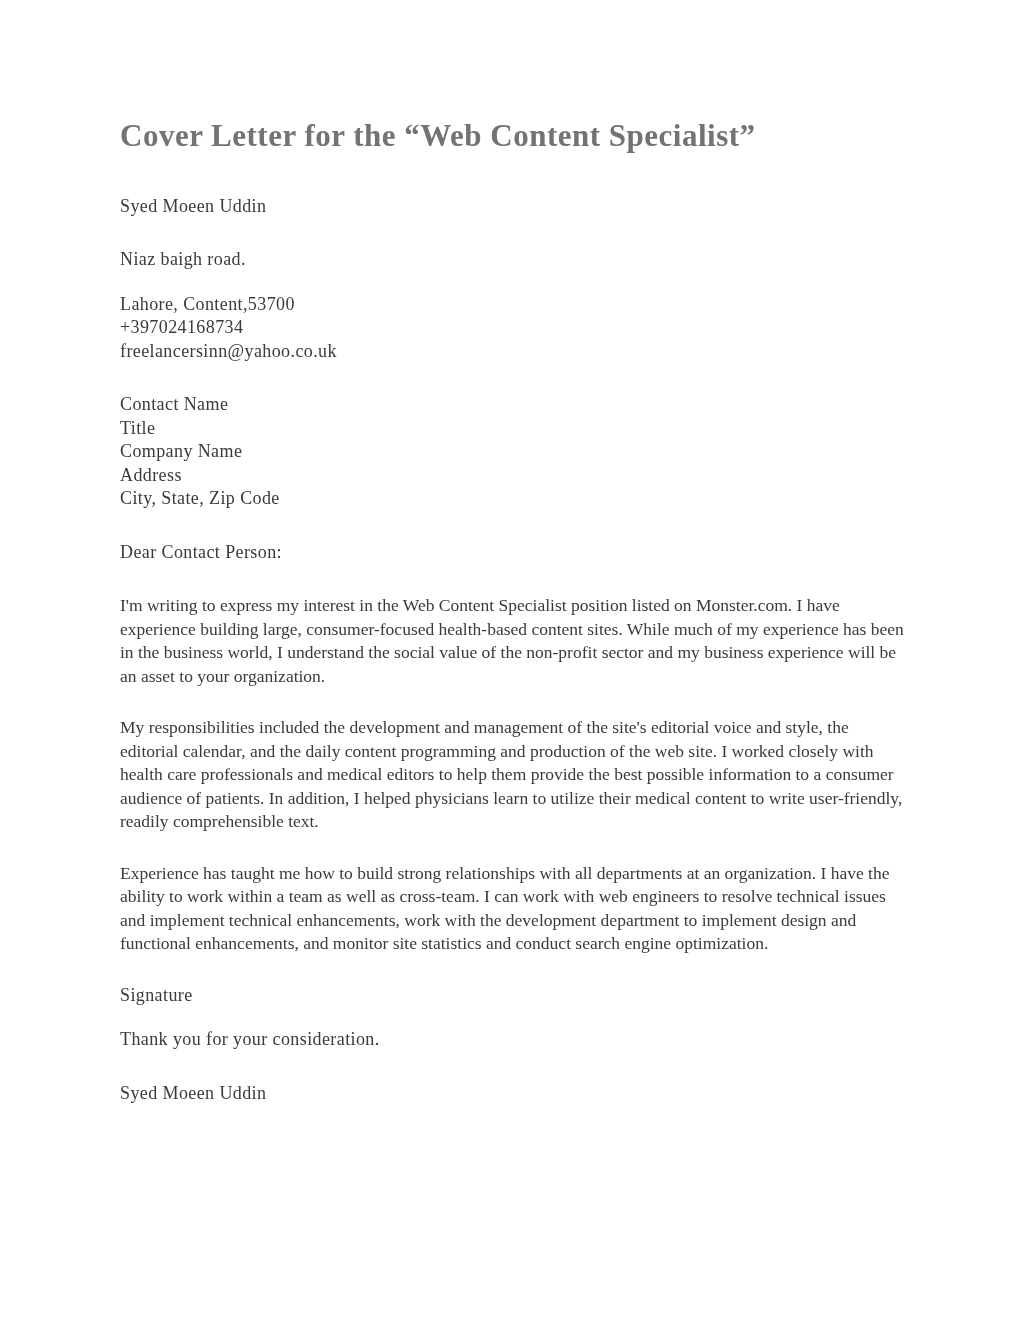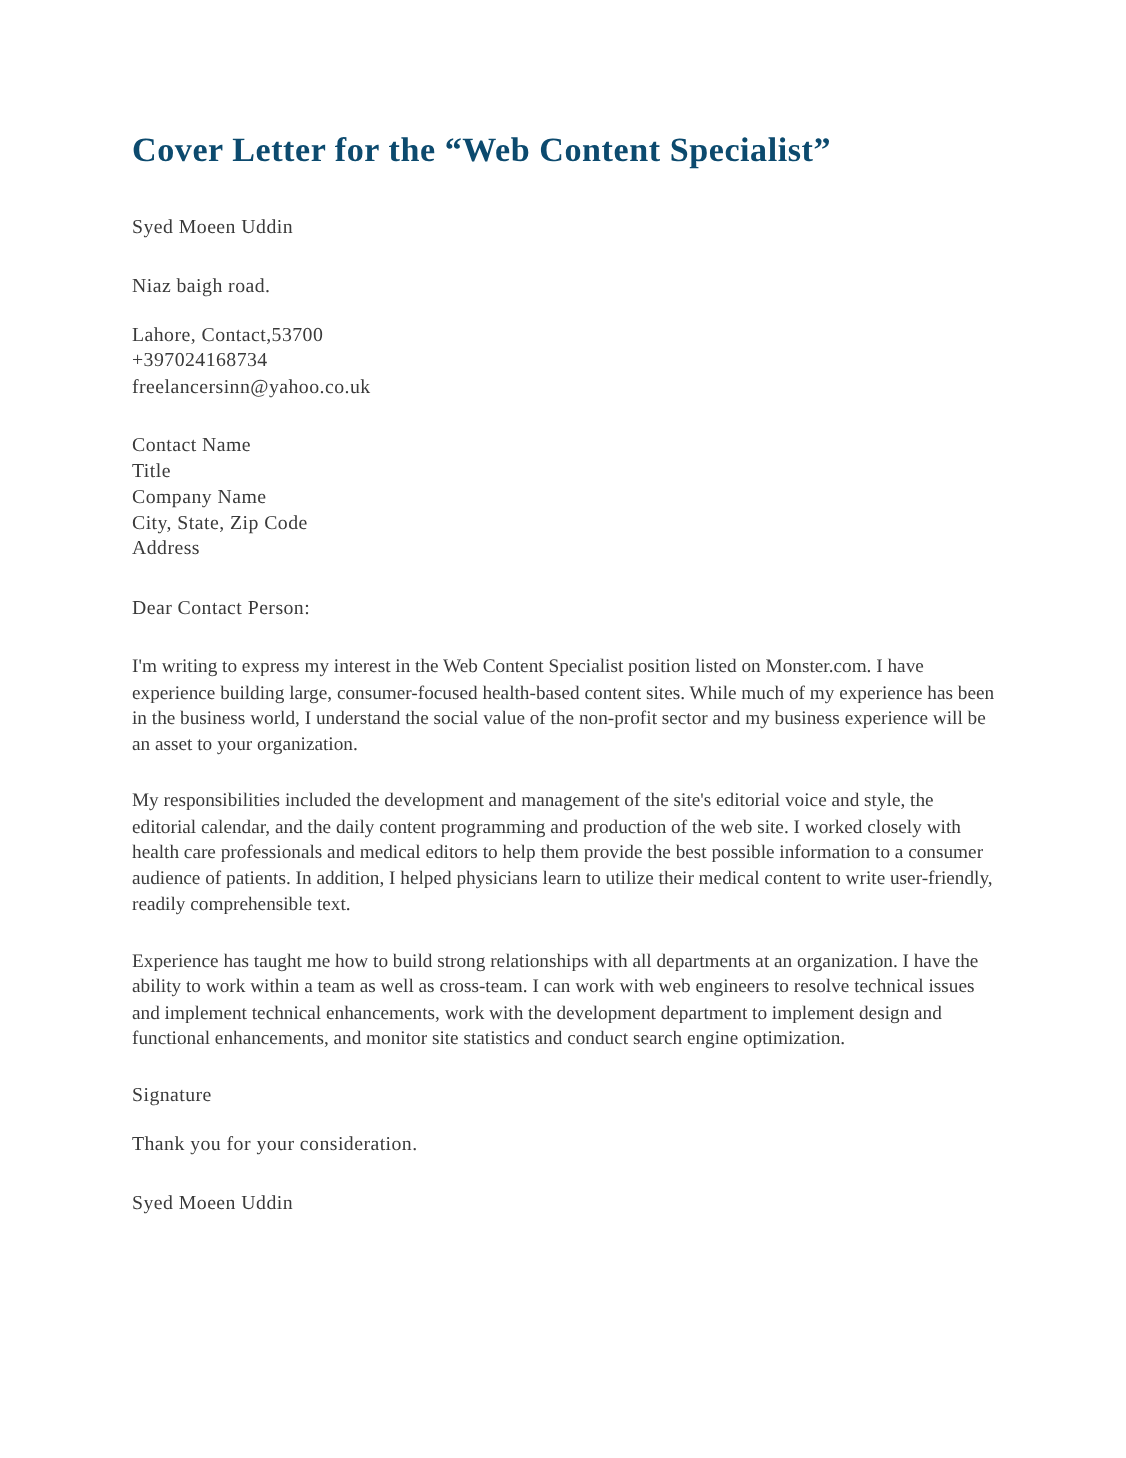--- a/index.html
+++ b/index.html
@@ -19,21 +19,21 @@
   .content {
     position: absolute;
     left: 120px;
     top: 118px;
     width: 786px;
   }
   h1.doc-title {
     font-family: "Liberation Serif", "DejaVu Serif", serif;
     font-size: 31px;
     font-weight: bold;
-    color: #0c4a6e;
+    color: #737373;
     letter-spacing: 0.5px;
     margin: 0 0 41px 0;
     line-height: 1.15;
     white-space: nowrap;
   }
   .block {
     margin: 0 0 30px 0;
     font-size: 17.5px;
     line-height: 23.5px;
   }
@@ -62,31 +62,31 @@
 
 <div class="page">
   <div class="content">
 
     <h1 class="doc-title">Cover Letter for the “Web Content Specialist”</h1>
 
     <p class="block hdr">Syed Moeen Uddin</p>
     <p class="block hdr tight">Niaz baigh road.</p>
 
     <div class="block group">
-      <div>Lahore, Contact,53700</div>
+      <div>Lahore, Content,53700</div>
       <div>+397024168734</div>
       <div>freelancersinn@yahoo.co.uk</div>
     </div>
 
     <div class="block group">
       <div>Contact Name</div>
       <div>Title</div>
       <div>Company Name</div>
+      <div>Address</div>
       <div>City, State, Zip Code</div>
-      <div>Address</div>
     </div>
 
     <p class="block hdr">Dear Contact Person:</p>
 
     <p class="block para"><span>I'm writing to express my interest in the </span><span class="b">Web Content Specialist</span><span> position listed on </span><span class="b">Monster.com</span><span>. I have experience building large, consumer-focused health-based content sites. While much of my experience has been in the business world, I understand the social value of the non-profit sector and my business experience will be an asset to your organization.</span></p>
 
     <p class="block para">My responsibilities included the development and management of the site's editorial voice and style, the editorial calendar, and the daily content programming and production of the web site. I worked closely with health care professionals and medical editors to help them provide the best possible information to a consumer audience of patients. In addition, I helped physicians learn to utilize their medical content to write user-friendly, readily comprehensible text.</p>
 
     <p class="block para">Experience has taught me how to build strong relationships with all departments at an organization. I have the ability to work within a team as well as cross-team. I can work with web engineers to resolve technical issues and implement technical enhancements, work with the development department to implement design and functional enhancements, and monitor site statistics and conduct search engine optimization.</p>
 

